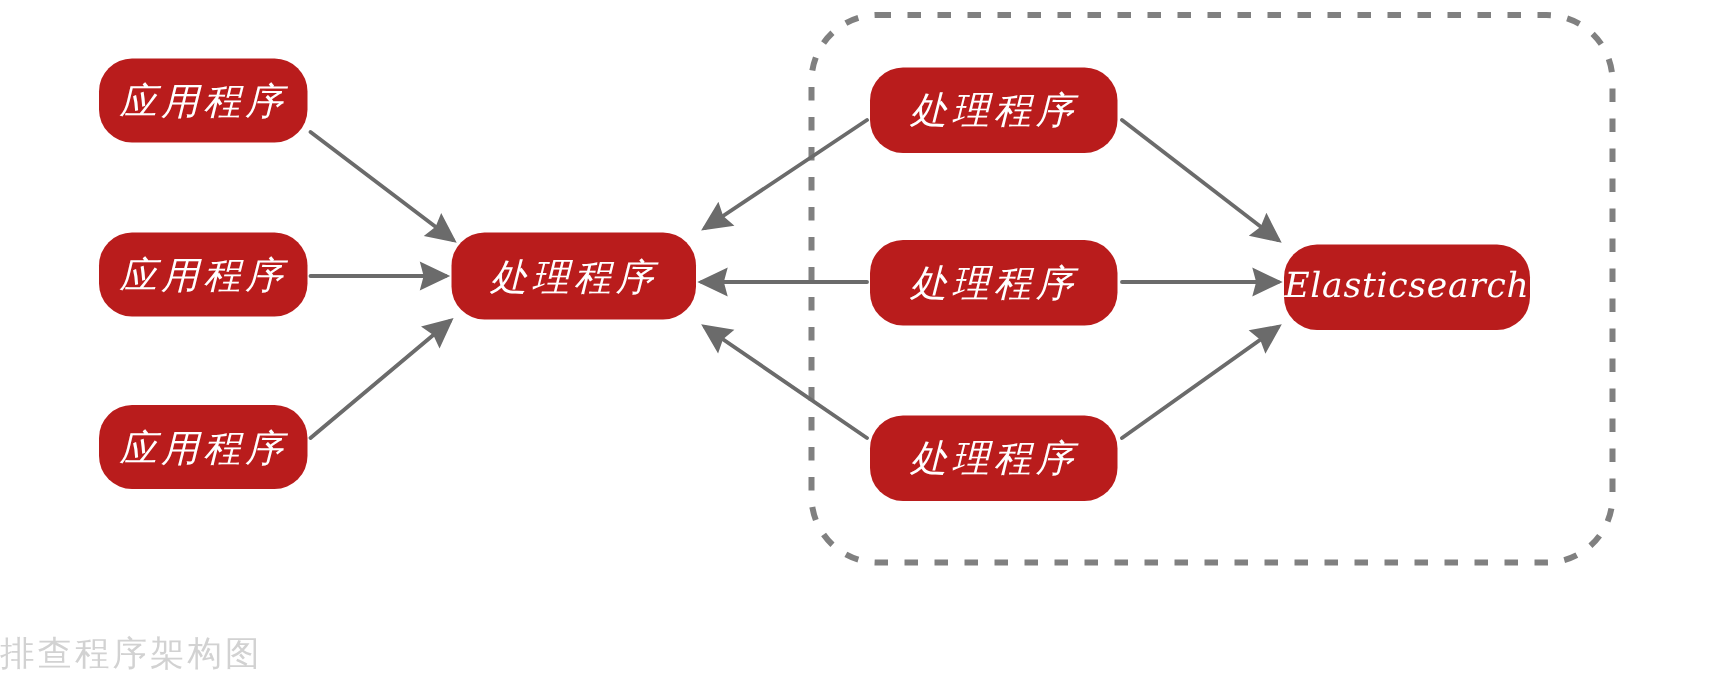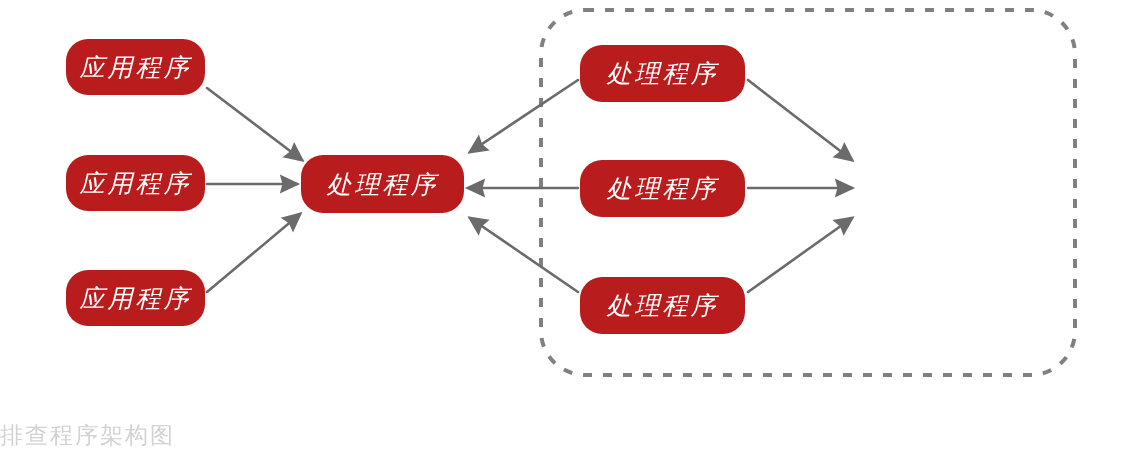--- a/index.html
+++ b/index.html
@@ -112,16 +112,19 @@
   </div>
 
   <div class="node cn" style="left:580px; top:160px; width:165px; height:57px;">
     <span>处理程序</span>
   </div>
 
   <div class="node cn" style="left:580px; top:277px; width:165px; height:57px;">
     <span>处理程序</span>
   </div>
 
+  <div class="node en" style="left:856px; top:163px; width:164px; height:57px;">
+    <span>Elasticsearch</span>
+  </div>
 
   <div class="caption" style="top:420px;">排查程序架构图</div>
 
 </div>
 
 </body></html>

